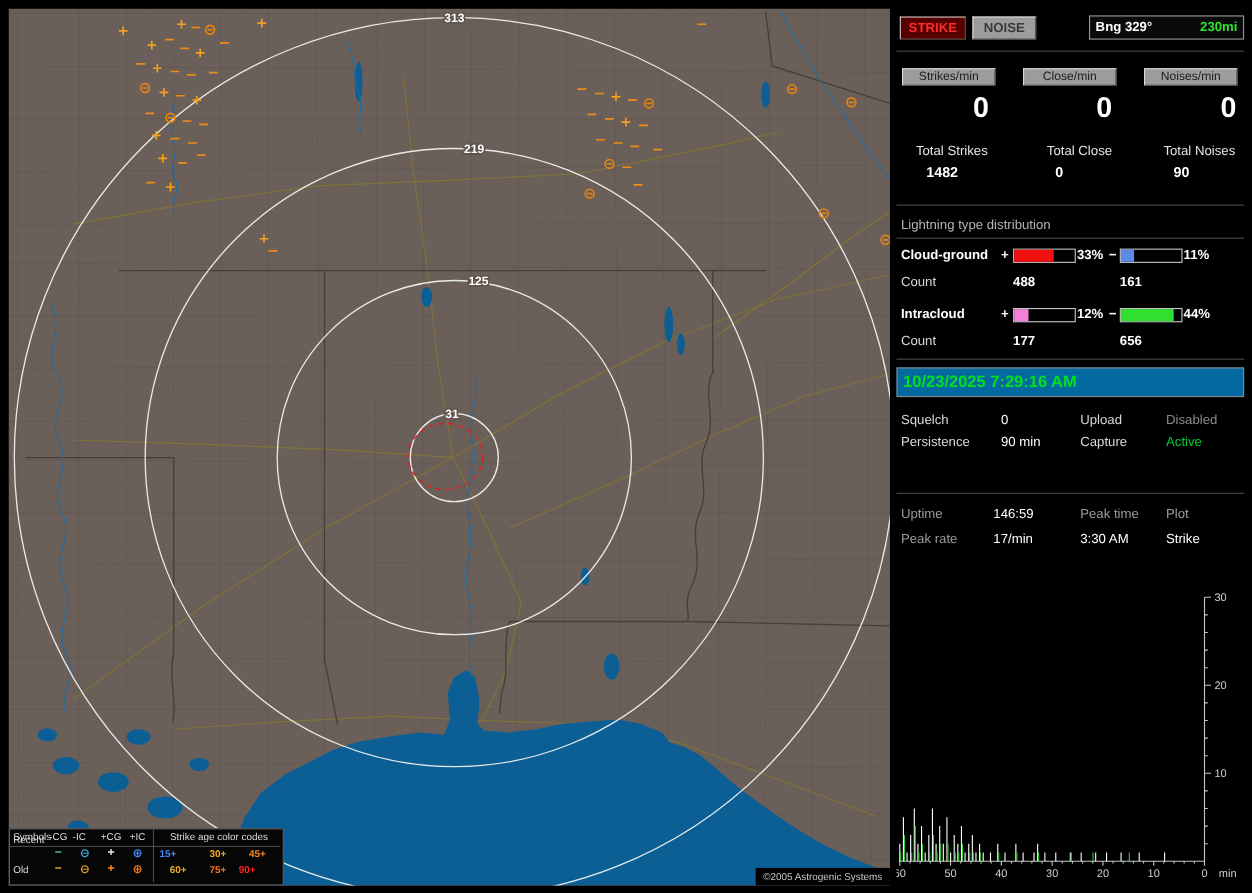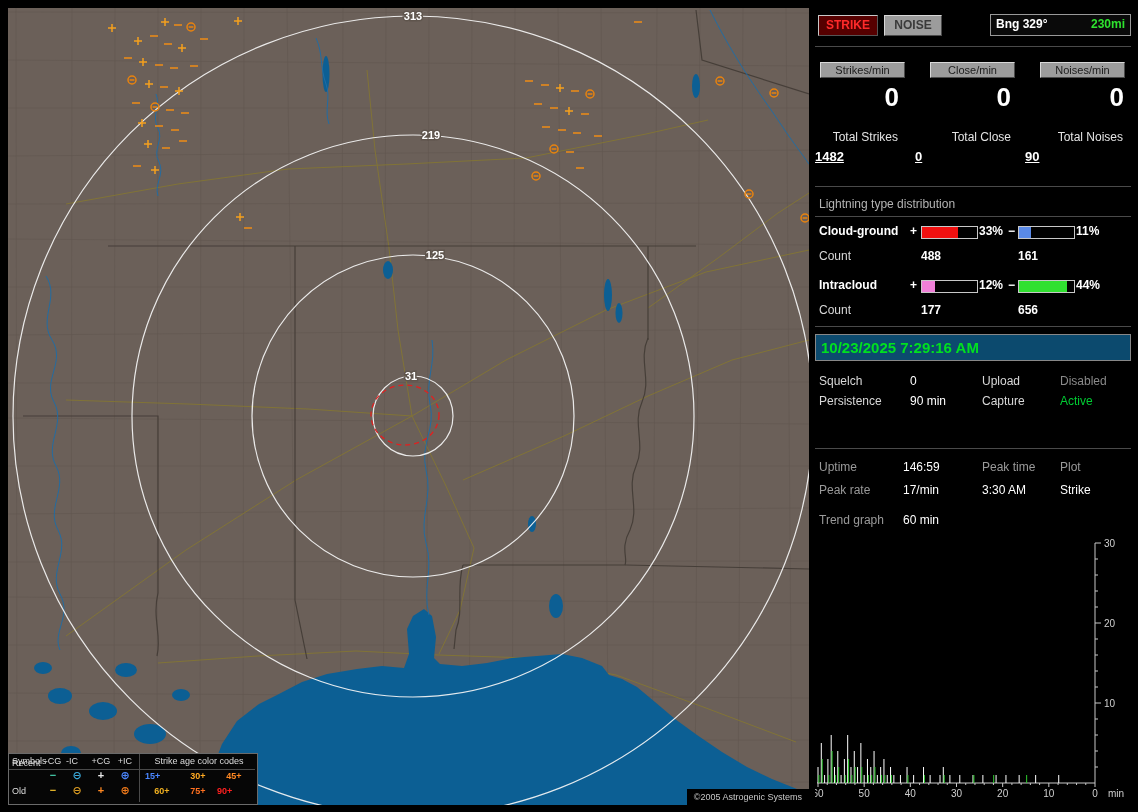--- a/index.html
+++ b/index.html
@@ -22,33 +22,33 @@
              border:1px solid;border-color:#d8d8d8 #4a4a4a #4a4a4a #d8d8d8;}
   .bearing{position:absolute;background:#0a0a0a;border:1px solid #999;display:flex;
            justify-content:space-between;padding:0 5px;line-height:18px;font-weight:bold;}
   .bearing .bng{color:#fff;}
   .bearing .rng{color:#2ee22e;}
   .chip{position:absolute;height:14px;background:#9c9c9c;color:#1c1c1c;font-size:11px;
         line-height:14px;text-align:center;border:1px solid;
         border-color:#d8d8d8 #4a4a4a #4a4a4a #d8d8d8;}
   .bigzero{position:absolute;color:#fff;font-size:26px;font-weight:bold;text-align:right;}
   .tl{position:absolute;color:#e4e4e4;font-size:12px;text-align:right;}
-  .tv{position:absolute;color:#fff;font-size:13px;font-weight:bold;text-align:left;text-decoration:underline;}
+  .tv{position:absolute;color:#fff;font-size:13px;font-weight:bold;text-align:center;}
   .secsub{position:absolute;color:#b4b4b4;font-size:12px;}
   .prow{position:absolute;left:0;width:316px;height:16px;}
   .prow span{position:absolute;}
   .dname,.pct,.sign,.cnt{font-weight:bold;color:#fff;}
   .lab{color:#d8d8d8;}
   .val{color:#fff;}
   .glab{color:#9a9a9a;}
   .green{color:#00cc33;}
   .dim{color:#8a8a8a;}
   .bar{position:absolute;width:55px;height:11px;border:1px solid #c8c8c8;background:#000;}
   .datebox{position:absolute;left:0;top:334px;width:314px;height:25px;border:1px solid #888;
-           background:#0c4a6e;}
+           background:#0369a1;}
   .datebox span{color:#00e020;font-weight:bold;font-size:15px;line-height:25px;padding-left:5px;}
   .row{position:absolute;left:0;width:316px;height:16px;}
   .row span{position:absolute;}
 </style>
 </head>
 <body>
 
 <div class="page">
 
   <div class="map">
@@ -467,24 +467,20 @@
       <span class="glab" style="left:4px">Uptime</span>
       <span class="val" style="left:88px">146:59</span>
       <span class="glab" style="left:167px">Peak time</span>
       <span class="glab" style="left:245px">Plot</span>
     </div>
     <div class="row" style="top:483px">
       <span class="glab" style="left:4px">Peak rate</span>
       <span class="val" style="left:88px">17/min</span>
       <span class="val" style="left:167px">3:30 AM</span>
       <span class="val" style="left:245px">Strike</span>
-    </div>
-    <div class="row" style="top:513px">
-      <span class="glab" style="left:4px">Trend graph</span>
-      <span class="val" style="left:88px">60 min</span>
     </div>
 
     <svg id="trend-svg" width="323" height="280" style="position:absolute;left:0;top:530px">
         <line x1="280" y1="13" x2="280" y2="253" stroke="#c8c8c8" stroke-width="1"></line>
         <line x1="2" y1="253" x2="280" y2="253" stroke="#c8c8c8" stroke-width="1"></line>
         <line x1="280" y1="237" x2="283" y2="237" stroke="#c8c8c8" stroke-width="1"></line>
         <line x1="280" y1="221" x2="283" y2="221" stroke="#c8c8c8" stroke-width="1"></line>
         <line x1="280" y1="205" x2="283" y2="205" stroke="#c8c8c8" stroke-width="1"></line>
         <line x1="280" y1="189" x2="283" y2="189" stroke="#c8c8c8" stroke-width="1"></line>
         <line x1="280" y1="173" x2="286" y2="173" stroke="#c8c8c8" stroke-width="1"></line>

